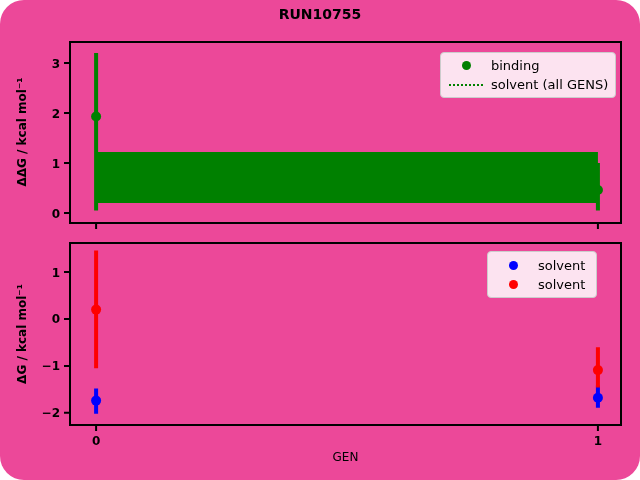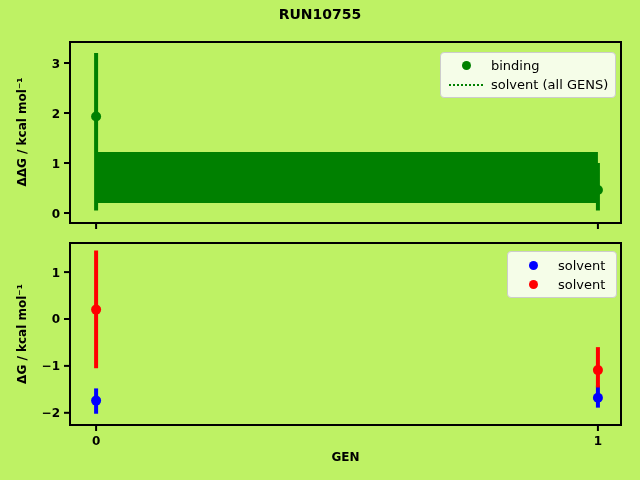--- a/index.html
+++ b/index.html
@@ -1,42 +1,42 @@
 <!DOCTYPE html>
 <html><head>
 <meta charset="utf-8">
 <style>
   html,body{margin:0;padding:0;background:#fff;}
   .figure{
-    position:relative;width:640px;height:480px;background:#bef264;
-    font-family:"DejaVu Sans", sans-serif;overflow:hidden;color:#000;
+    position:relative;width:640px;height:480px;background:#ec4899;
+    font-family:"DejaVu Sans", sans-serif;overflow:hidden;color:#000;border-radius:24px;
   }
   .chart-title{
     position:absolute;left:0;top:6px;width:640px;text-align:center;
     font-size:14px;font-weight:700;
   }
   .plot-svg{position:absolute;left:0;top:0;}
   .ylabel{
     position:absolute;width:200px;height:16px;line-height:16px;text-align:center;
     font-size:12px;font-weight:600;transform:rotate(-90deg);
   }
   .ylabel-top{left:-78px;top:124px;}
   .ylabel-bottom{left:-78px;top:326px;}
   .xlabel{
     position:absolute;left:70px;width:551px;top:450px;text-align:center;
-    font-size:12px;font-weight:700;
+    font-size:12px;font-weight:400;
   }
   .legend{
     position:absolute;background:rgba(255,255,255,0.85);
     border:1px solid #cccccc;border-radius:4px;
     padding:3px 8px;display:flex;flex-direction:column;justify-content:center;
     box-sizing:border-box;
   }
   .legend-top{left:440px;top:52px;width:176px;height:46px;}
-  .legend-bottom{left:507px;top:251px;width:110px;height:47px;}
+  .legend-bottom{left:487px;top:251px;width:110px;height:47px;}
   .legend-row{display:flex;align-items:center;height:19px;}
   .legend-handle{flex:0 0 34px;width:34px;display:flex;justify-content:center;align-items:center;margin-right:8px;}
   .legend-dot{width:9px;height:9px;border-radius:50%;display:inline-block;}
   .legend-dotline{width:34px;height:0;border-top:2px dotted #008000;display:inline-block;}
   .legend-label{font-size:13px;white-space:nowrap;}
 </style>
 </head>
 <body>
 
 <div class="figure">

